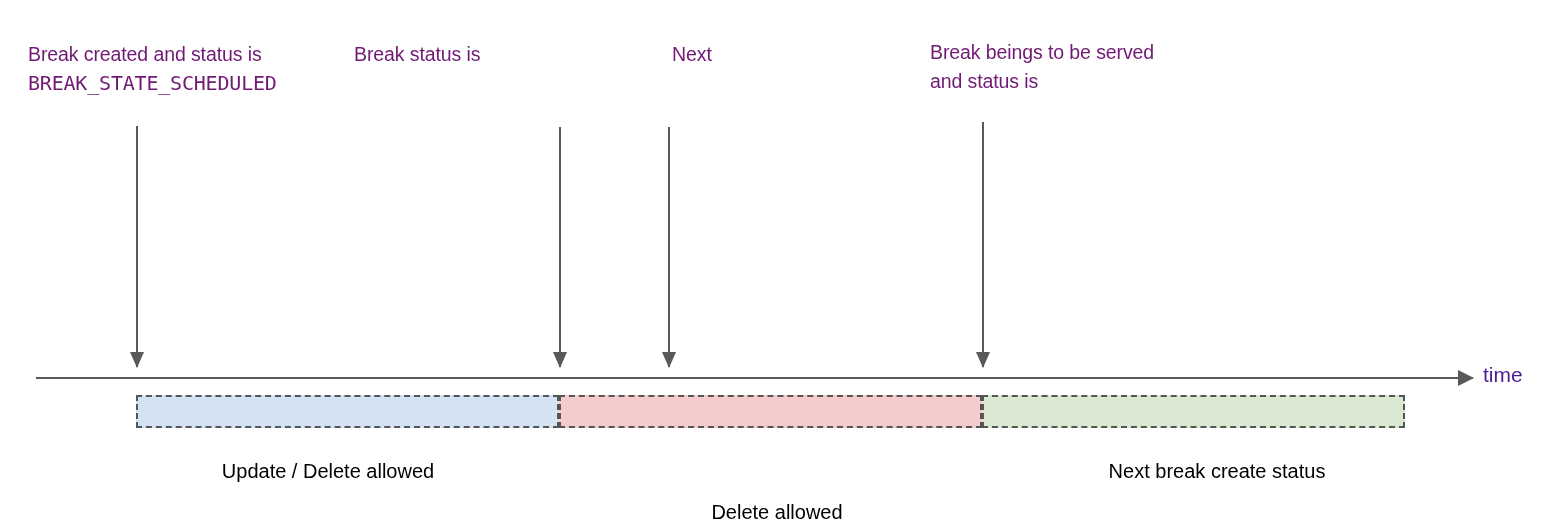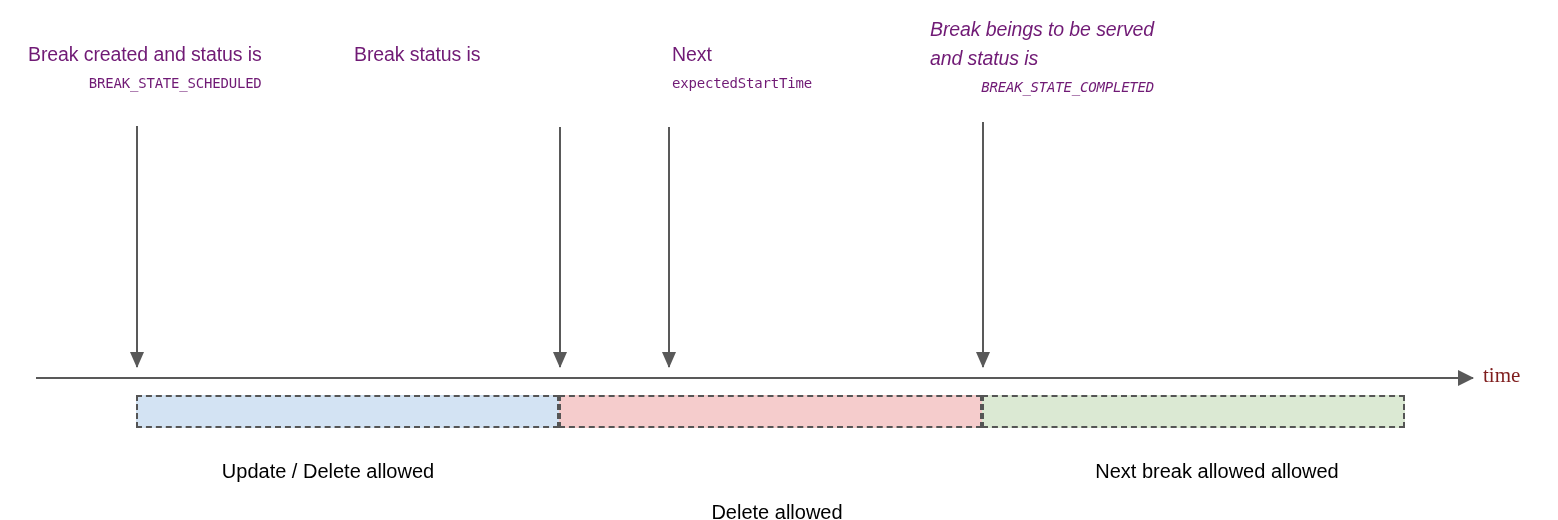--- a/index.html
+++ b/index.html
@@ -28,21 +28,21 @@
     white-space: nowrap;
   }
   .event-label .ln-sans {
     display: block;
     font-family: "Liberation Sans", sans-serif;
     letter-spacing: -0.1px;
   }
   .event-label .ln-mono {
     display: block;
     font-family: "DejaVu Sans Mono", monospace;
-    font-size: 14px;
+    font-size: 20px;
     letter-spacing: -0.2px;
     text-align: right;
   }
 
   
   .event-arrow {
     position: absolute;
     width: 16px;
   }
   .event-arrow .shaft {
@@ -82,22 +82,22 @@
     top: -7px;
     width: 0;
     height: 0;
     border-top: 8px solid transparent;
     border-bottom: 8px solid transparent;
     border-left: 16px solid #595959;
   }
   #time-axis-label {
     position: absolute;
     font-size: 21px;
-    font-family: Liberation Serif, serif;
-    color: #7f1d1d;
+    font-family: Liberation Sans, sans-serif;
+    color: #4c1d95;
     white-space: nowrap;
   }
 
   
   .phase-bar {
     position: absolute;
     top: 395px;
     height: 33px;
     box-sizing: border-box;
     border: 2px dashed #555555;
@@ -121,26 +121,24 @@
 
   <div class="event-label" id="event-label-0" style="left: 28px; top: 40px;">
       <span class="ln-sans">Break created and status is</span>
       <span class="ln-mono">BREAK_STATE_SCHEDULED</span>
     </div>
   <div class="event-label" id="event-label-1" style="left: 354px; top: 40px;">
       <span class="ln-sans">Break status is</span>
     </div>
   <div class="event-label" id="event-label-2" style="left: 672px; top: 40px;">
       <span class="ln-sans">Next</span>
-      <span class="ln-mono">expectedStartTime</span>
     </div>
-  <div class="event-label" id="event-label-3" style="left: 930px; top: 15px; font-style: italic;">
+  <div class="event-label" id="event-label-3" style="left: 930px; top: 38px;">
       <span class="ln-sans">Break beings to be served</span>
       <span class="ln-sans">and status is</span>
-      <span class="ln-mono">BREAK_STATE_COMPLETED</span>
     </div>
 
   <div class="event-arrow" id="event-arrow-0" style="left: 129px; top: 126px; height: 241px;">
     <div class="shaft"></div>
     <div class="head"></div>
   </div>
   <div class="event-arrow" id="event-arrow-1" style="left: 552px; top: 127px; height: 240px;">
     <div class="shaft"></div>
     <div class="head"></div>
   </div>
@@ -158,15 +156,15 @@
     <div class="axis-head"></div>
   </div>
   <div id="time-axis-label" style="left: 1483px; top: 363px;">time</div>
 
   <div class="phase-bar" id="phase-bar-0" style="left: 136px; width: 423px; top: 395px; background: rgb(211, 227, 243); border-color: rgb(85, 85, 85);"></div>
   <div class="phase-bar" id="phase-bar-1" style="left: 559px; width: 423px; top: 395px; background: rgb(245, 204, 204); border-color: rgb(85, 85, 85);"></div>
   <div class="phase-bar" id="phase-bar-2" style="left: 982px; width: 423px; top: 395px; background: rgb(219, 233, 211); border-color: rgb(85, 85, 85);"></div>
 
   <div class="phase-caption" id="phase-caption-0" style="left: 328px; top: 460px;">Update / Delete allowed</div>
   <div class="phase-caption" id="phase-caption-1" style="left: 777px; top: 460px; margin-top: 41px;">Delete allowed</div>
-  <div class="phase-caption" id="phase-caption-2" style="left: 1217px; top: 460px;">Next break allowed allowed</div>
+  <div class="phase-caption" id="phase-caption-2" style="left: 1217px; top: 460px;">Next break create status</div>
 
 </div>
 
 </body></html>

